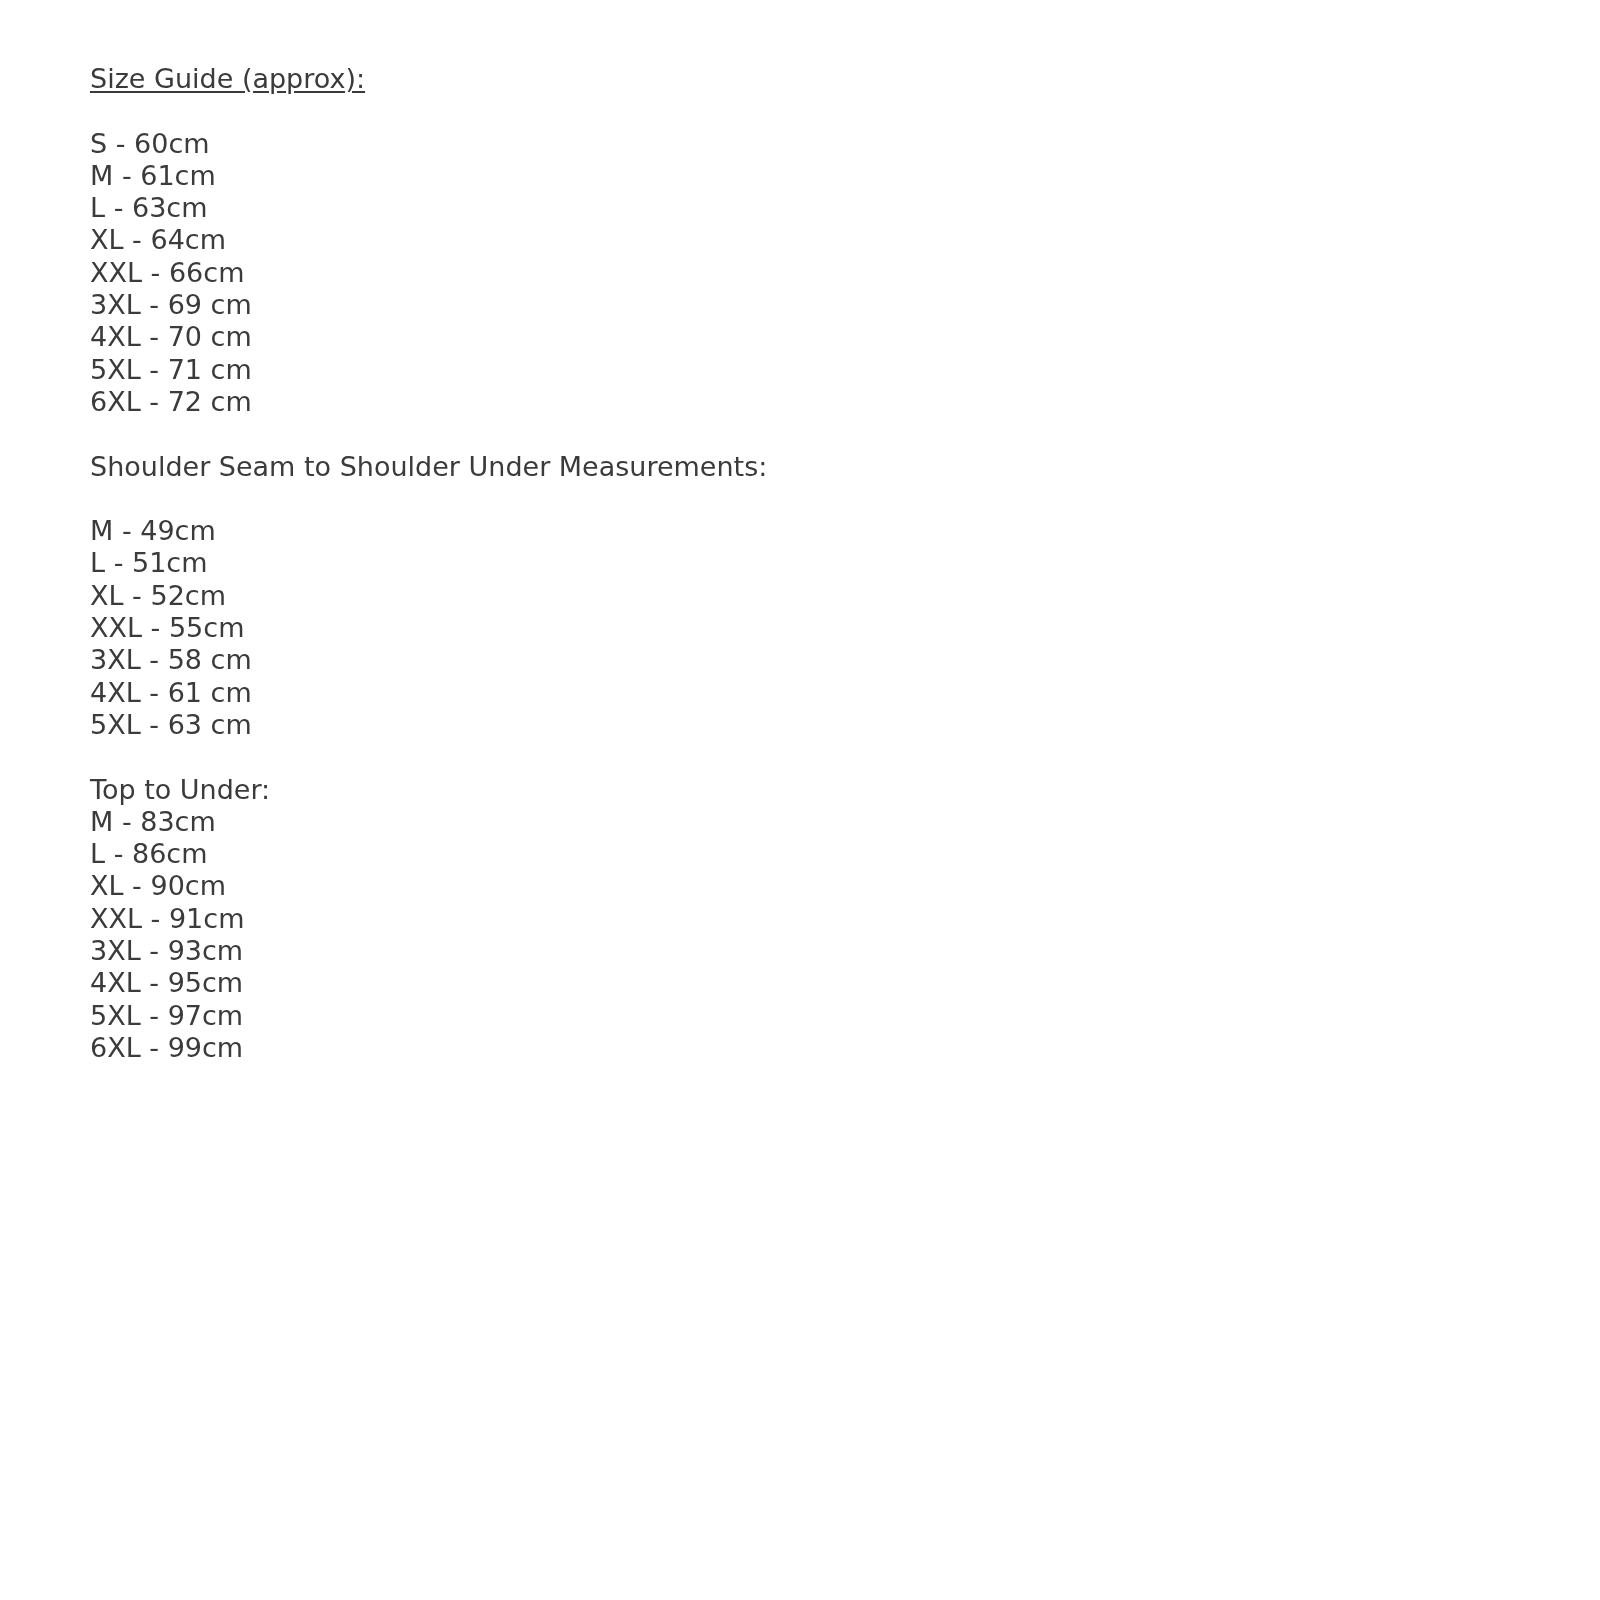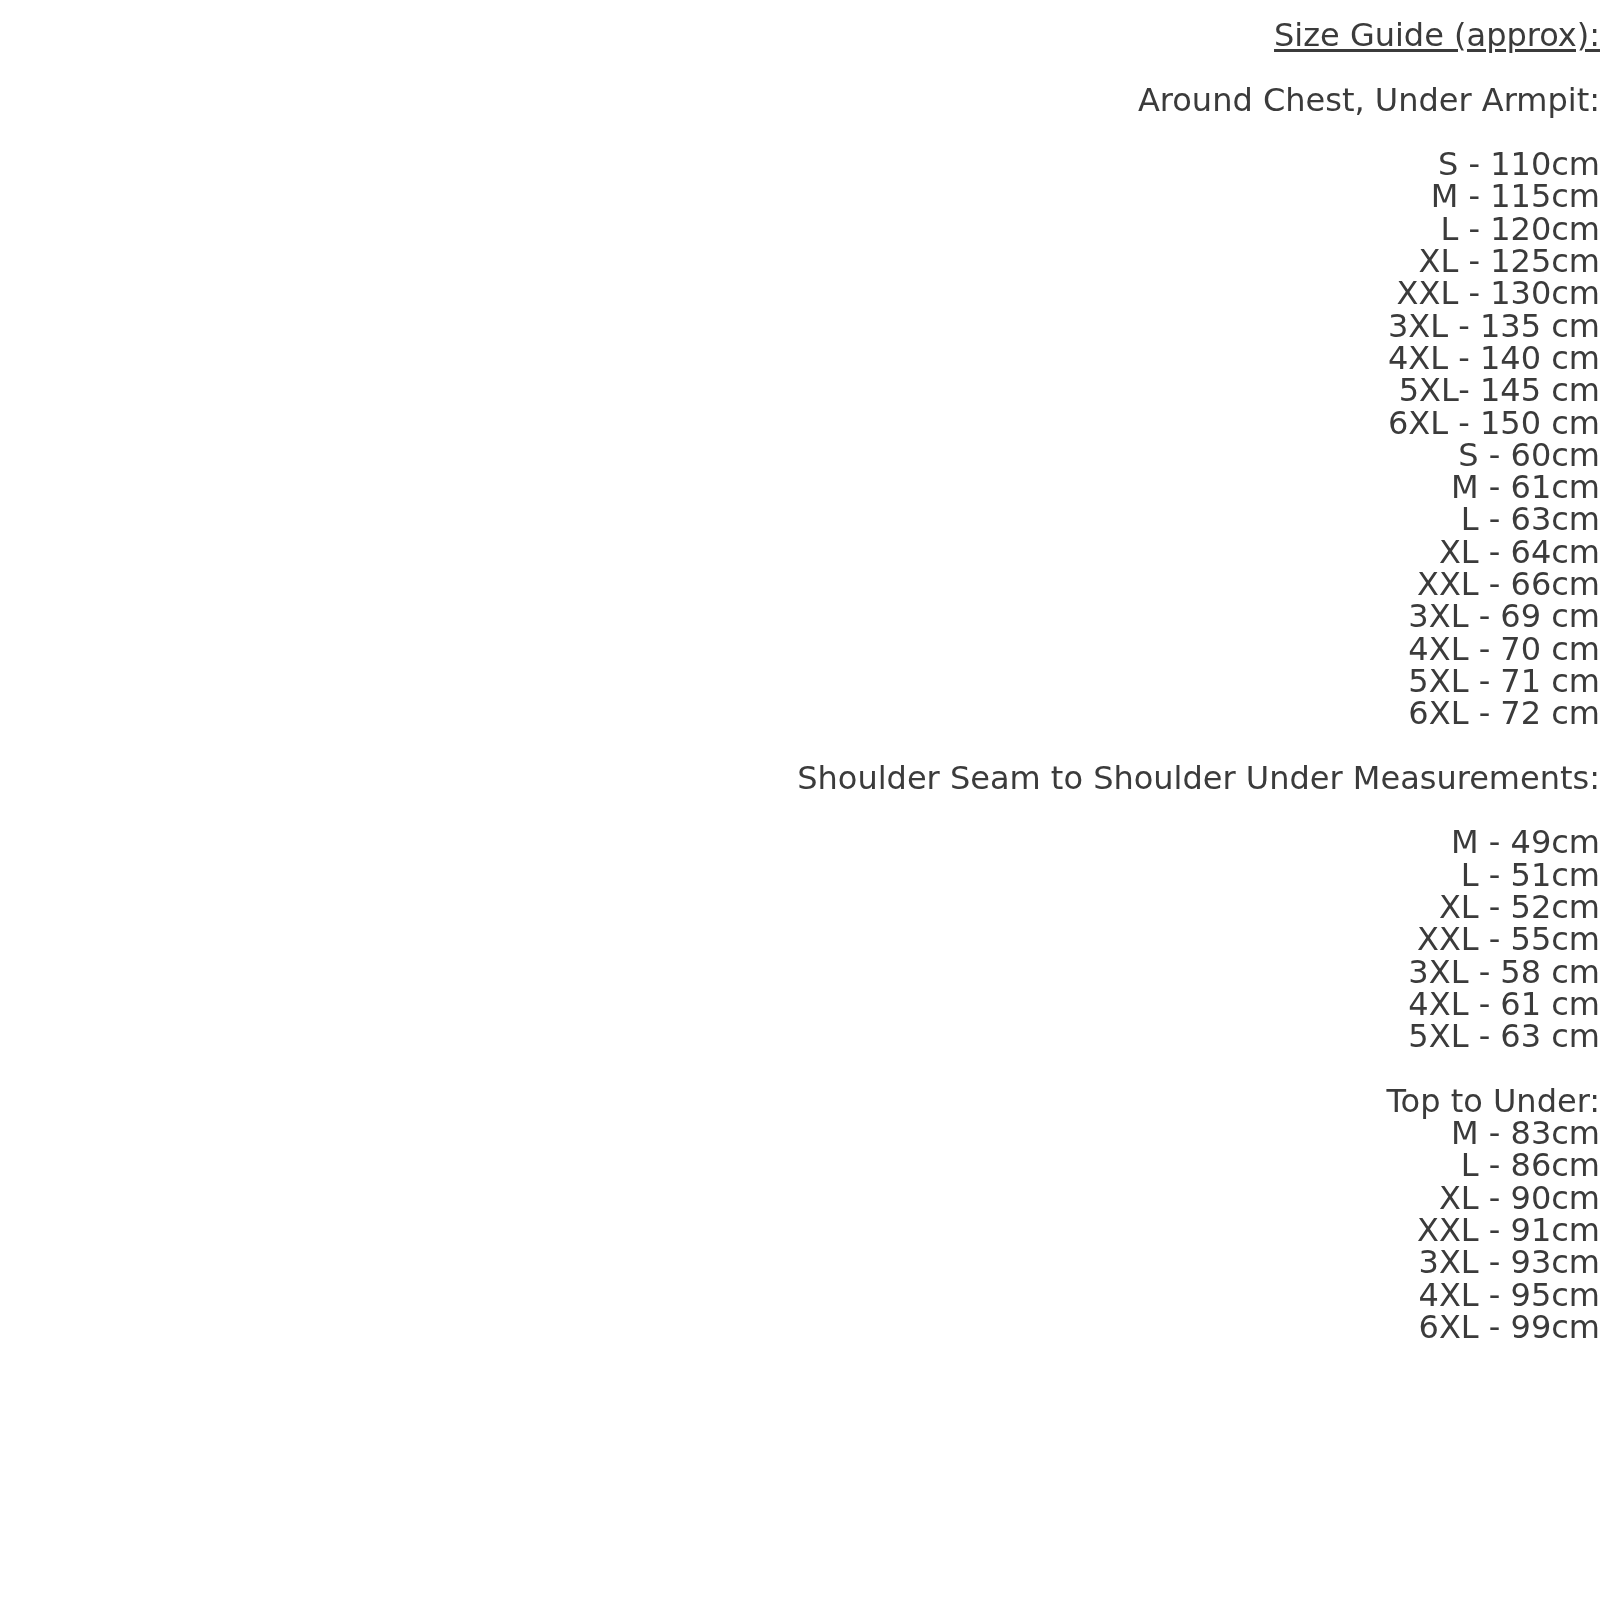--- a/index.html
+++ b/index.html
@@ -10,25 +10,26 @@
     width: 1600px;
     height: 1600px;
     background: #ffffff;
     overflow: hidden;
   }
   .doc {
     box-sizing: border-box;
     width: 1510px;
     margin-left: 90px;
     padding-top: 19px;
-    text-align: right;
+    text-align: left;
     font-family: "DejaVu Sans", "Liberation Sans", sans-serif;
-    font-size: 32px;
+    font-size: 27px;
     line-height: 32.3px;
     color: #3b3b3b;
+    margin-top: 44px;
     -webkit-font-smoothing: antialiased;
   }
   h1, h2 {
     margin: 0;
     padding: 0;
     font-size: inherit;
     font-weight: 400;
     line-height: inherit;
   }
   .title {
@@ -46,32 +47,20 @@
     white-space: pre;      
   }
 </style>
 </head>
 <body>
 
 <main class="doc">
 
   <h1 class="title">Size Guide (approx):</h1>
 
-  <section>
-    <h2 class="heading gap-after">Around Chest, Under Armpit:</h2>
-    <div class="row">S - 110cm</div>
-    <div class="row">M - 115cm</div>
-    <div class="row">L - 120cm</div>
-    <div class="row">XL - 125cm</div>
-    <div class="row">XXL - 130cm</div>
-    <div class="row">3XL - 135 cm</div>
-    <div class="row">4XL - 140 cm</div>
-    <div class="row">5XL- 145 cm</div>
-    <div class="row">6XL - 150 cm</div>
-  </section>
 
   <section>
     <div class="row">S - 60cm</div>
     <div class="row">M - 61cm</div>
     <div class="row">L - 63cm</div>
     <div class="row">XL - 64cm</div>
     <div class="row">XXL - 66cm</div>
     <div class="row">3XL - 69 cm</div>
     <div class="row">4XL - 70 cm</div>
     <div class="row">5XL - 71 cm</div>
@@ -90,16 +79,17 @@
   </section>
 
   <section>
     <h2 class="heading">Top to Under:</h2>
     <div class="row">M - 83cm</div>
     <div class="row">L - 86cm</div>
     <div class="row">XL - 90cm</div>
     <div class="row">XXL - 91cm</div>
     <div class="row">3XL - 93cm</div>
     <div class="row">4XL - 95cm</div>
+    <div class="row">5XL - 97cm</div>
     <div class="row">6XL - 99cm</div>
   </section>
 
 </main>
 
 </body></html>

